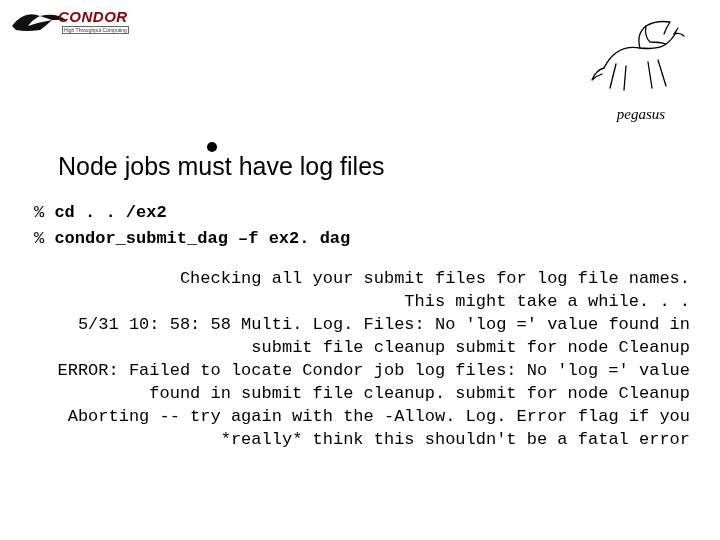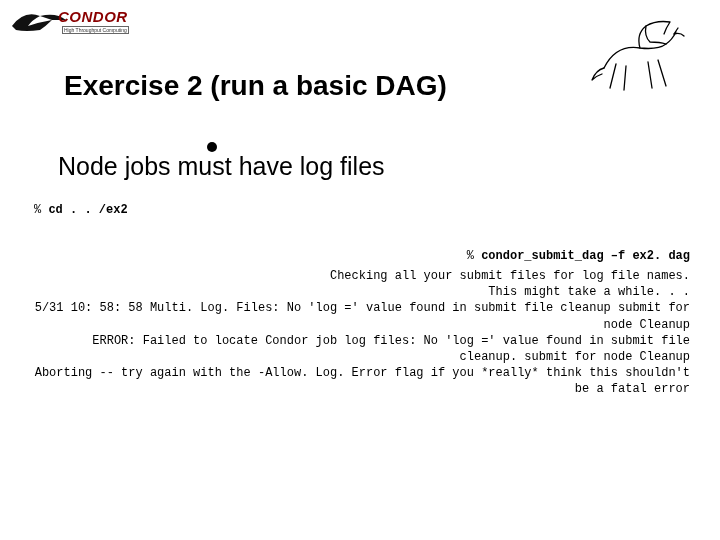--- a/index.html
+++ b/index.html
@@ -91,27 +91,27 @@
   }
   .bullet-text {
     font-size: 25px;
     color: #000;
   }
   .term {
     position: absolute;
     left: 34px;
     right: 30px;
     font-family: "Courier New", Courier, monospace;
-    font-size: 12px;
+    font-size: 17px;
     line-height: 1.35;
     color: #000;
     white-space: pre-wrap;
   }
   .cmd1 { top: 202px; }
-  .cmd2 { top: 248px; text-align: right; }
+  .cmd2 { top: 228px; }
   .output { top: 268px; text-align: right; }
   .bold { font-weight: bold; }
 </style>
 </head>
 <body>
 
 <div class="slide">
 
   <div class="logo-left">
     <svg class="condor-bird" viewBox="0 0 80 32">
@@ -130,23 +130,23 @@
         <path d="M60 12 Q58 22 64 28 Q74 28 80 30"></path>
         <path d="M30 50 L24 74"></path>
         <path d="M40 52 L38 76"></path>
         <path d="M62 48 L66 74"></path>
         <path d="M72 46 L80 72"></path>
         <path d="M18 54 Q10 56 6 66 Q10 62 16 60"></path>
         <path d="M88 20 Q94 18 98 22"></path>
         <path d="M88 20 L92 14"></path>
       </g>
     </svg>
+    <div class="pegasus-caption">pegasus</div>
   </div>
 
-  <div class="title">Exercise 2 (run a basic DAG)</div>
 
   <div class="bullet-row">
     <div class="bullet-dot"></div>
     <div class="bullet-text">Node jobs must have log files</div>
   </div>
 
   <div class="term cmd1"><span>% </span><span class="bold">cd . . /ex2</span></div>
 
   <div class="term cmd2"><span>% </span><span class="bold">condor_submit_dag –f ex2. dag</span></div>
 

